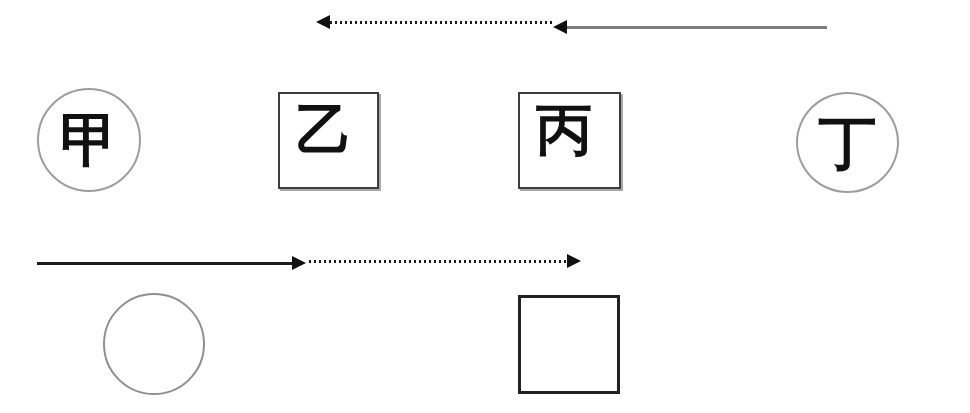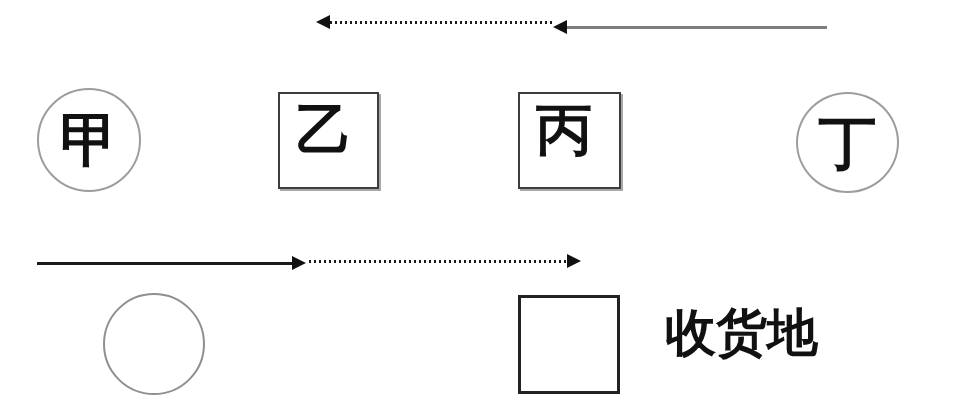--- a/index.html
+++ b/index.html
@@ -136,16 +136,15 @@
 
   <div class="line-solid arr-bot-solid-line"></div>
   <div class="head head-right arr-bot-solid-head"></div>
 
   <div class="line-dotted arr-bot-dotted-line"></div>
   <div class="head head-right arr-bot-dotted-head"></div>
 
   <div class="legend-circle"></div>
 
   <div class="legend-square"></div>
-  <div class="legend-label legend-label-square">收货地</div>
 
 
 </div>
 
 </body></html>

